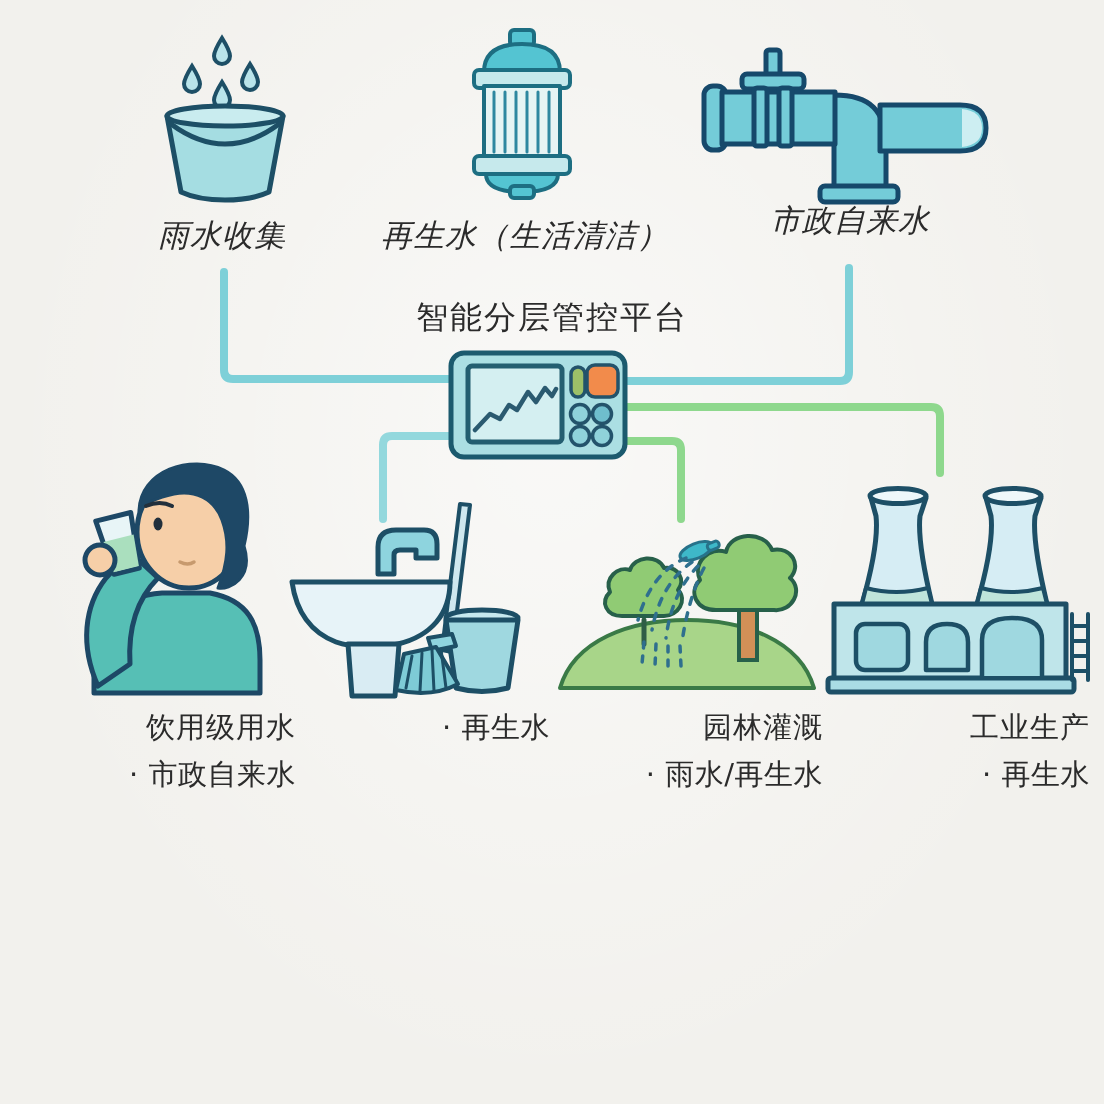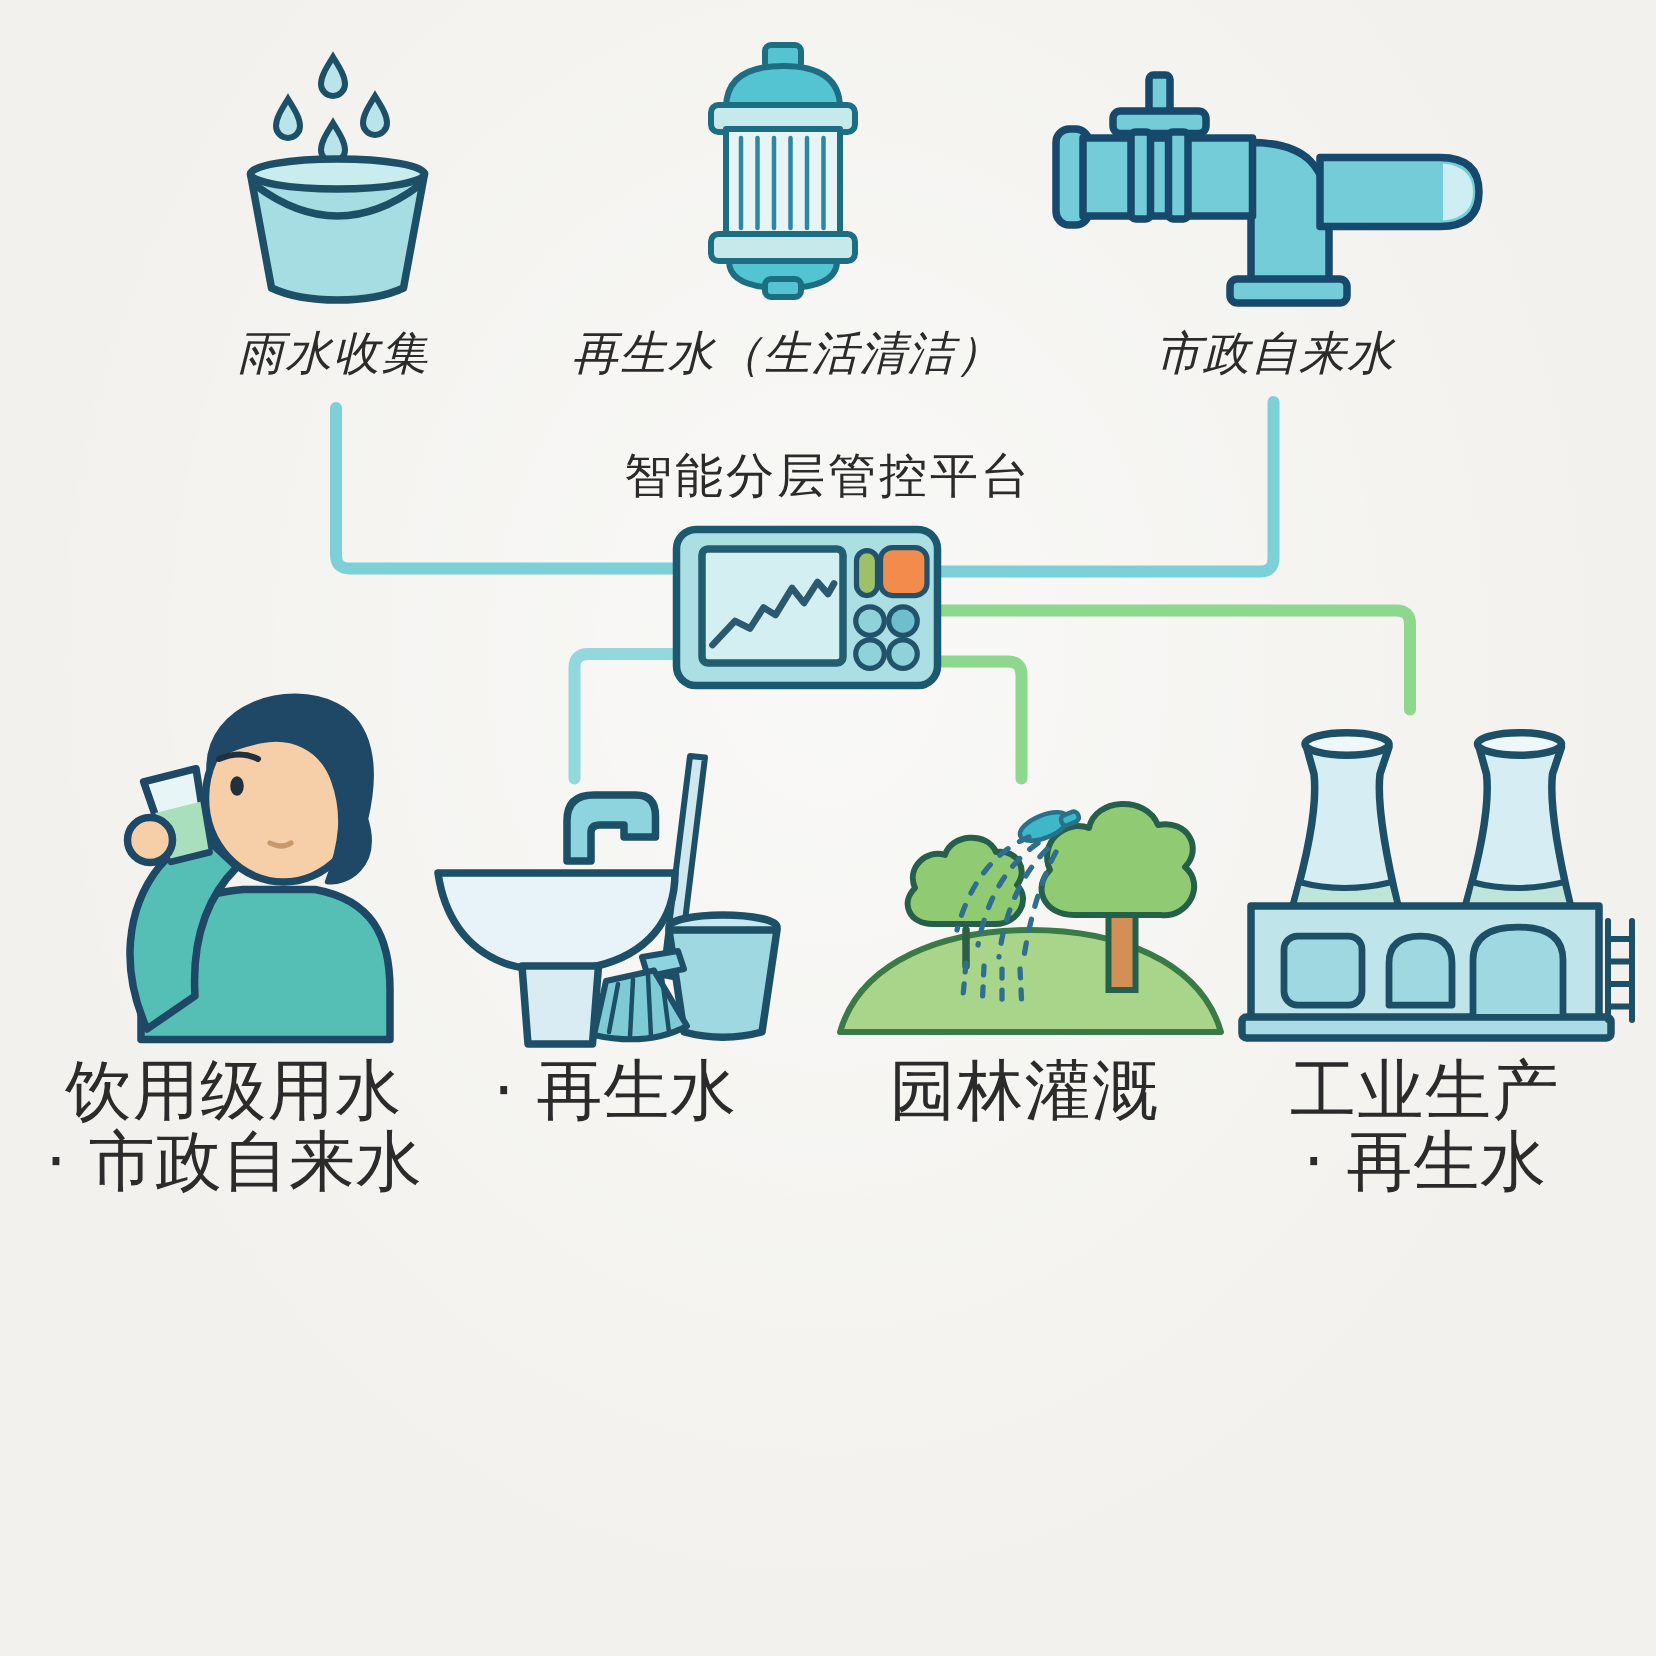--- a/index.html
+++ b/index.html
@@ -18,21 +18,21 @@
   .lbl{
     position:absolute;
     text-align:center;
     color:#2b2b2b;
     font-weight:500;
     letter-spacing:1px;
     white-space:nowrap;
   }
   .src-label{font-size:31px;font-style:italic;}
   .platform-title{font-size:32px;letter-spacing:2px;}
-  .use-label{font-size:44px;line-height:47px;}
+  .use-label{font-size:29px;line-height:47px;text-align:right;}
   .use-label .l2{letter-spacing:0.5px;}
 </style>
 </head>
 <body>
 
 <div class="canvas">
 
   <svg class="abs" style="left:0;top:0" width="1104" height="1104" viewBox="0 0 1104 1104">
 
     <path d="M224,272 L224,370 Q224,379 233,379 L455,379" fill="none" stroke="#7ed0d8" stroke-width="8" stroke-linecap="round"></path>
@@ -88,21 +88,21 @@
       <rect x="2" y="38" width="22" height="64" rx="9"></rect>
       <rect x="20" y="44" width="113" height="52"></rect>
       <rect x="52" y="40" width="13" height="58" rx="3"></rect>
       <rect x="77" y="40" width="13" height="58" rx="3"></rect>
     </g>
     <path d="M260,61 Q280,63 280,80 Q280,97 260,99 Z" fill="#cdeef2" stroke="none"></path>
   </svg>
 
   <div class="lbl src-label" style="left:72px;top:215px;width:300px">雨水收集</div>
   <div class="lbl src-label" style="left:345px;top:215px;width:360px">再生水（生活清洁）</div>
-  <div class="lbl src-label" style="left:700px;top:215px;width:300px">市政自来水</div>
+  <div class="lbl src-label" style="left:700px;top:200px;width:300px">市政自来水</div>
 
   <div class="lbl platform-title" style="left:352px;top:296px;width:400px">智能分层管控平台</div>
 
   <svg class="abs" style="left:448px;top:350px" width="180" height="110" viewBox="0 0 180 110">
     <rect x="3" y="3" width="174" height="104" rx="13" fill="#abdfe3" stroke="#1b5a6e" stroke-width="5"></rect>
     <rect x="20" y="16" width="94" height="76" rx="4" fill="#d4eff1" stroke="#235e70" stroke-width="5"></rect>
     <polyline points="27,80 42,64 52,69 61,55 69,60 80,42 88,52 97,38 104,46 108,39" fill="none" stroke="#2b5a70" stroke-width="4.5" stroke-linecap="round" stroke-linejoin="round"></polyline>
     <rect x="123" y="17" width="14" height="30" rx="7" fill="#9dc068" stroke="#23536b" stroke-width="3.5"></rect>
     <rect x="139" y="15" width="31" height="32" rx="8" fill="#f28b4b" stroke="#23536b" stroke-width="3.5"></rect>
     <circle cx="132" cy="64" r="9.5" fill="#8fd2da" stroke="#23536b" stroke-width="3.5"></circle>
@@ -194,19 +194,20 @@
 
   <div class="lbl use-label" style="left:16px;top:704px;width:280px">
     <div class="l1">饮用级用水</div>
     <div class="l2">· 市政自来水</div>
   </div>
   <div class="lbl use-label" style="left:270px;top:704px;width:280px">
     <div class="l2">· 再生水</div>
   </div>
   <div class="lbl use-label" style="left:543px;top:704px;width:280px">
     <div class="l1">园林灌溉</div>
+    <div class="l2">· 雨水/再生水</div>
   </div>
   <div class="lbl use-label" style="left:810px;top:704px;width:280px">
     <div class="l1">工业生产</div>
     <div class="l2">· 再生水</div>
   </div>
 
 </div>
 
 </body></html>

